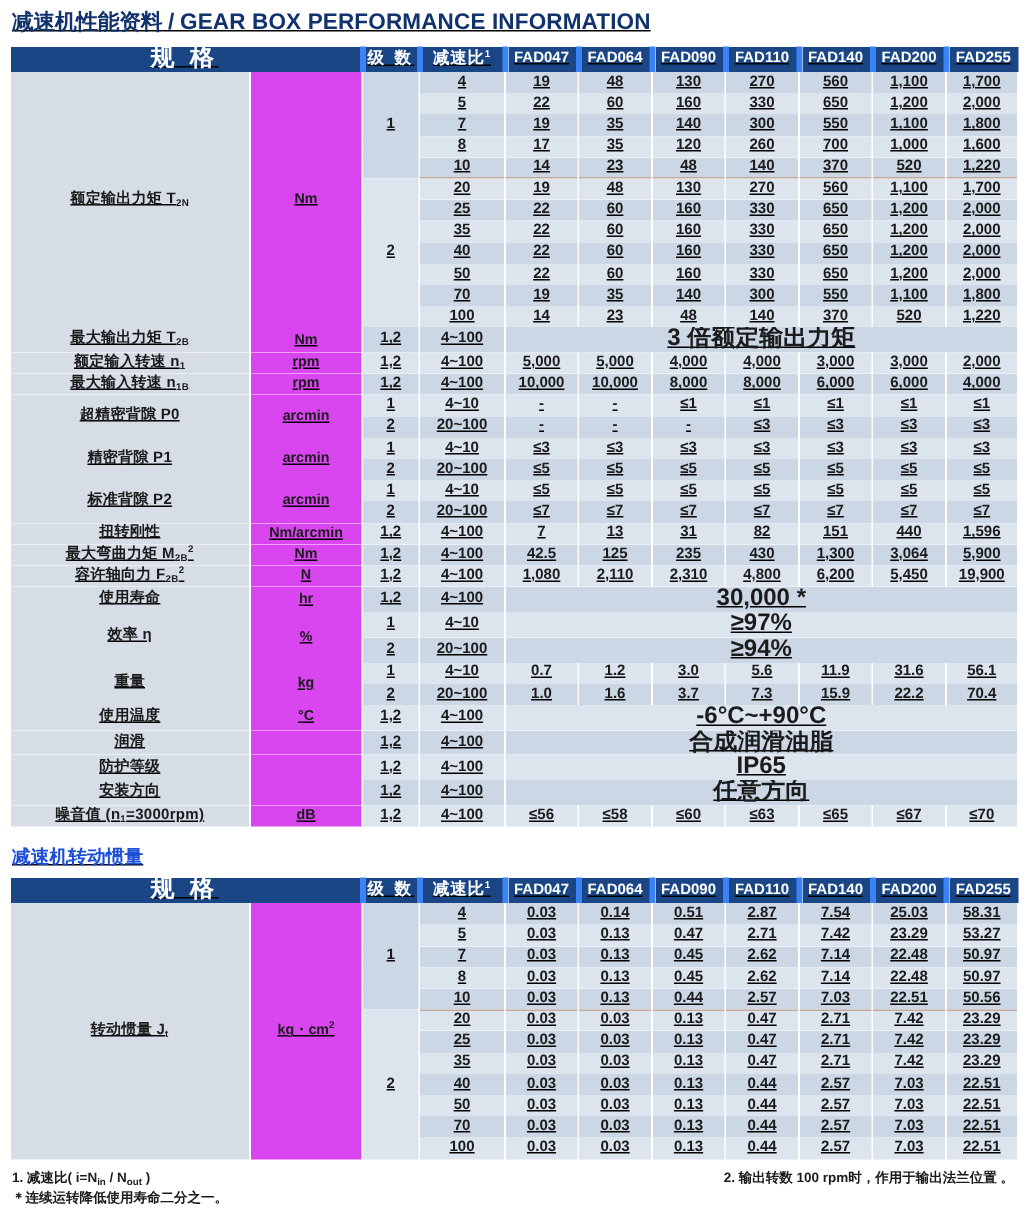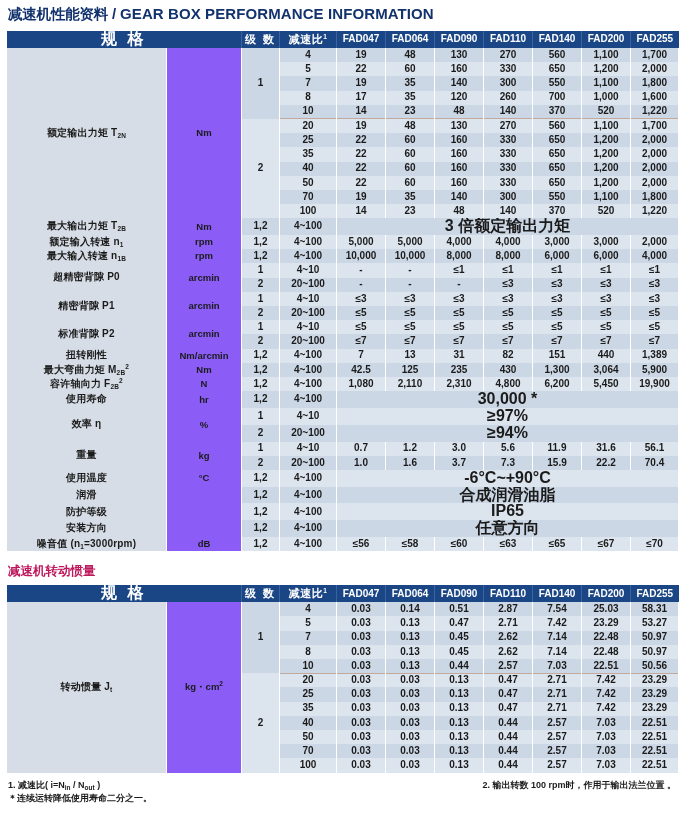--- a/index.html
+++ b/index.html
@@ -3,68 +3,68 @@
 <meta charset="utf-8">
 <style>
   * { box-sizing: border-box; }
   html, body {
     margin: 0; padding: 0;
     width: 684px; height: 815px;
     background: #ffffff;
     font-family: "Liberation Sans", "DejaVu Sans", sans-serif;
     -webkit-font-smoothing: antialiased;
   }
-  .page { width: 684px; height: 765px; position: relative; padding: 0 6px; }
+  .page { width: 684px; height: 765px; position: relative; padding: 0 6px; text-decoration: underline; }
 
   
   .main-title {
     font-size: 15px; font-weight: bold; color: #12326e;
     letter-spacing: -0.2px; padding: 5px 0 7px 2px; white-space: nowrap;
   }
   .main-title .cn { font-size: 14.5px; }
   .main-title .sep { font-weight: bold; }
   .main-title .en { font-size: 15px; letter-spacing: 0.1px; }
 
   .sub-title {
-    font-size: 12.5px; font-weight: bold; color: #be185d;
+    font-size: 12.5px; font-weight: bold; color: #1d4ed8;
     padding: 12px 0 5px 2px;
   }
 
   
   table.spec {
     width: 672px; border-collapse: collapse; table-layout: fixed;
     font-size: 9.5px; color: #1b1b1b;
   }
   table.spec th, table.spec td {
     border-left: 1px solid #ffffff;
     border-right: 1px solid #ffffff;
     padding: 0; text-align: center; vertical-align: middle;
     line-height: 1.05; font-weight: bold;
     white-space: nowrap; overflow: hidden;
   }
   table.spec thead th {
     background: #1b4686; color: #ffffff; height: 17px;
     font-size: 10px; font-weight: bold;
-    border-left: 1px solid #3b82f6; border-right: 1px solid #3a63a0;
+    border-left: 4px solid #3b82f6; border-right: 1px solid #3a63a0;
   }
   table.spec thead th.hdr-spec { font-size: 16px; letter-spacing: 3px; }
   table.spec thead th.hdr-stage { font-size: 11px; letter-spacing: 2px; }
   table.spec thead th.hdr-ratio { font-size: 11px; letter-spacing: 0.5px; }
   table.spec thead th.hdr-model { font-size: 10px; letter-spacing: 0px; }
   table.spec thead th:first-child { border-left: none; }
   table.spec thead th:last-child  { border-right: none; }
 
   tbody tr td { height: 14.2px; }
   td.rA { background: #ccd7e5; }
   td.rB { background: #dce4ee; }
   td.label {
     background: #d6dde6; text-align: left; padding-left: 20px;
     font-size: 10px; letter-spacing: 0.2px;
   }
-  td.unit { background: #8b5cf6; font-size: 9.5px; }
+  td.unit { background: #d946ef; font-size: 9.5px; }
   td.stage { background: #ccd7e5; font-size: 10px; }
   td.stageB { background: #dce4ee; font-size: 10px; }
   td.ratio { font-size: 10px; }
   td.val { font-size: 10px; }
   td.span-note { font-size: 16px; }
 
   .sep-top { border-top: 1.3px solid #c3a99c; }
 
   sub { font-size: 6.5px; vertical-align: baseline; position: relative; top: 2px; }
   sup { font-size: 6.5px; vertical-align: baseline; position: relative; top: -4px; }
@@ -356,21 +356,21 @@
         <td class="label">扭转刚性</td>
         <td class="unit">Nm/arcmin</td>
         <td class="stageB">1,2</td>
         <td class="rB ratio">4~100</td>
         <td class="rB val">7</td>
         <td class="rB val">13</td>
         <td class="rB val">31</td>
         <td class="rB val">82</td>
         <td class="rB val">151</td>
         <td class="rB val">440</td>
-        <td class="rB val">1,389</td>
+        <td class="rB val">1,596</td>
       </tr>
 
       <tr>
         <td class="label"><span>最大弯曲力矩 M</span><sub>2B</sub><sup>2</sup></td>
         <td class="unit">Nm</td>
         <td class="stage">1,2</td>
         <td class="rA ratio">4~100</td>
         <td class="rA val">42.5</td>
         <td class="rA val">125</td>
         <td class="rA val">235</td>

